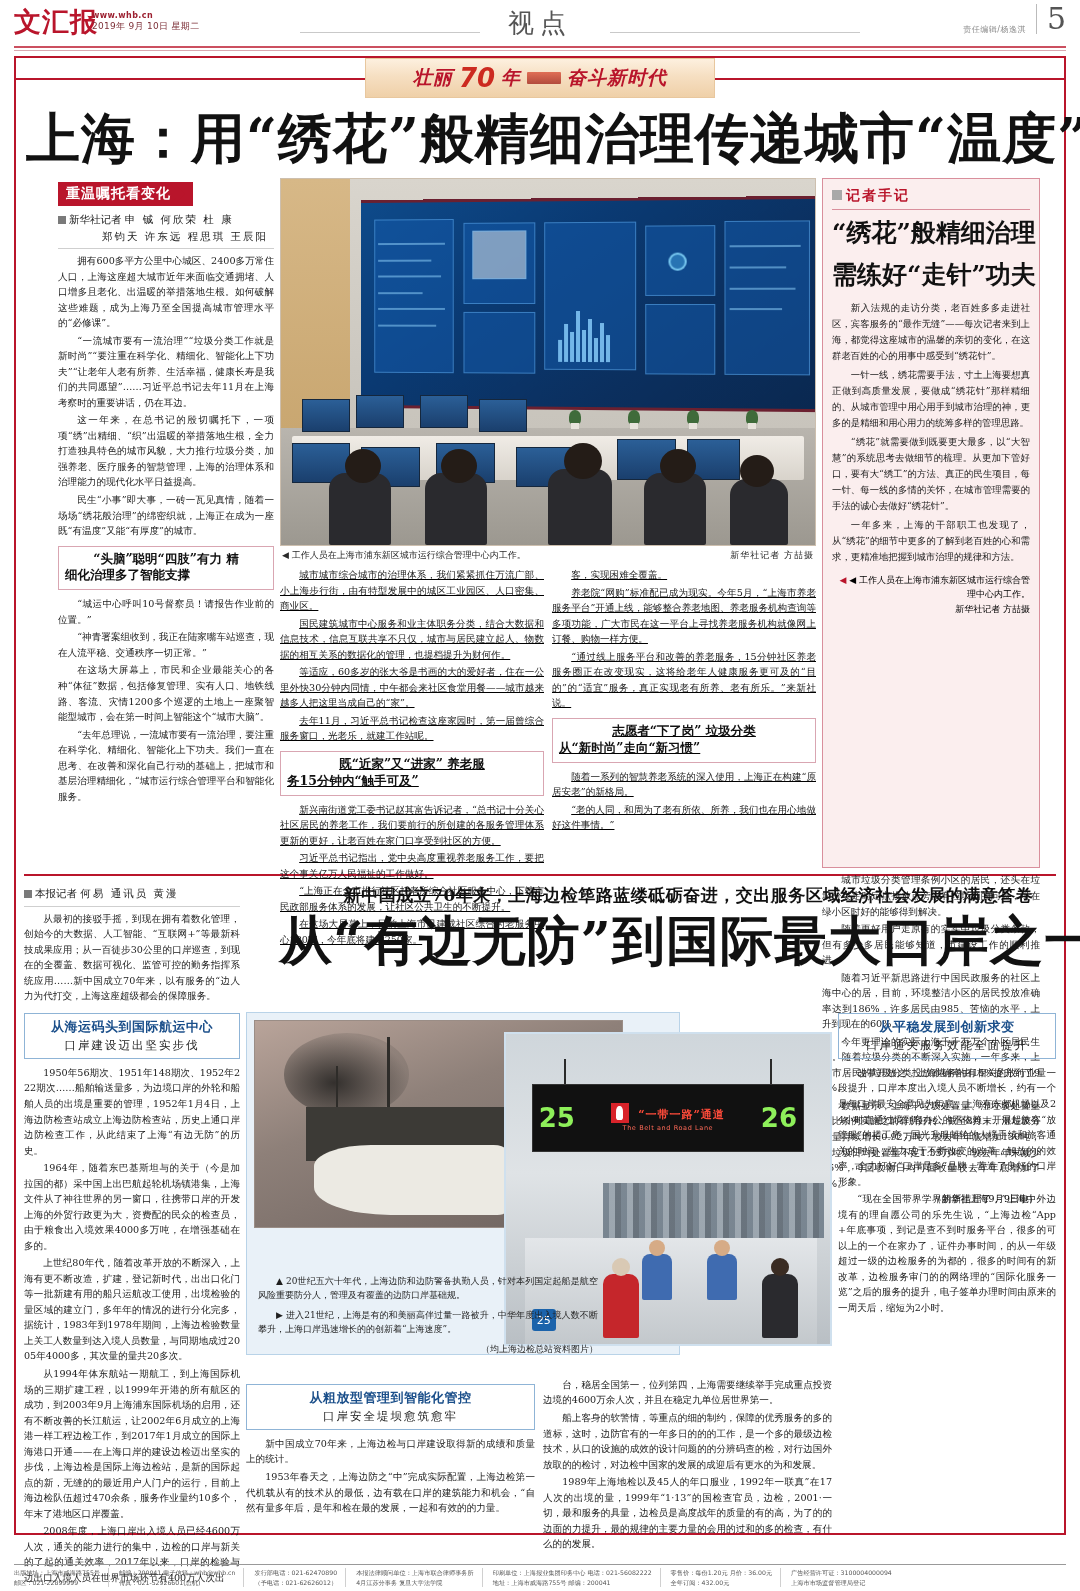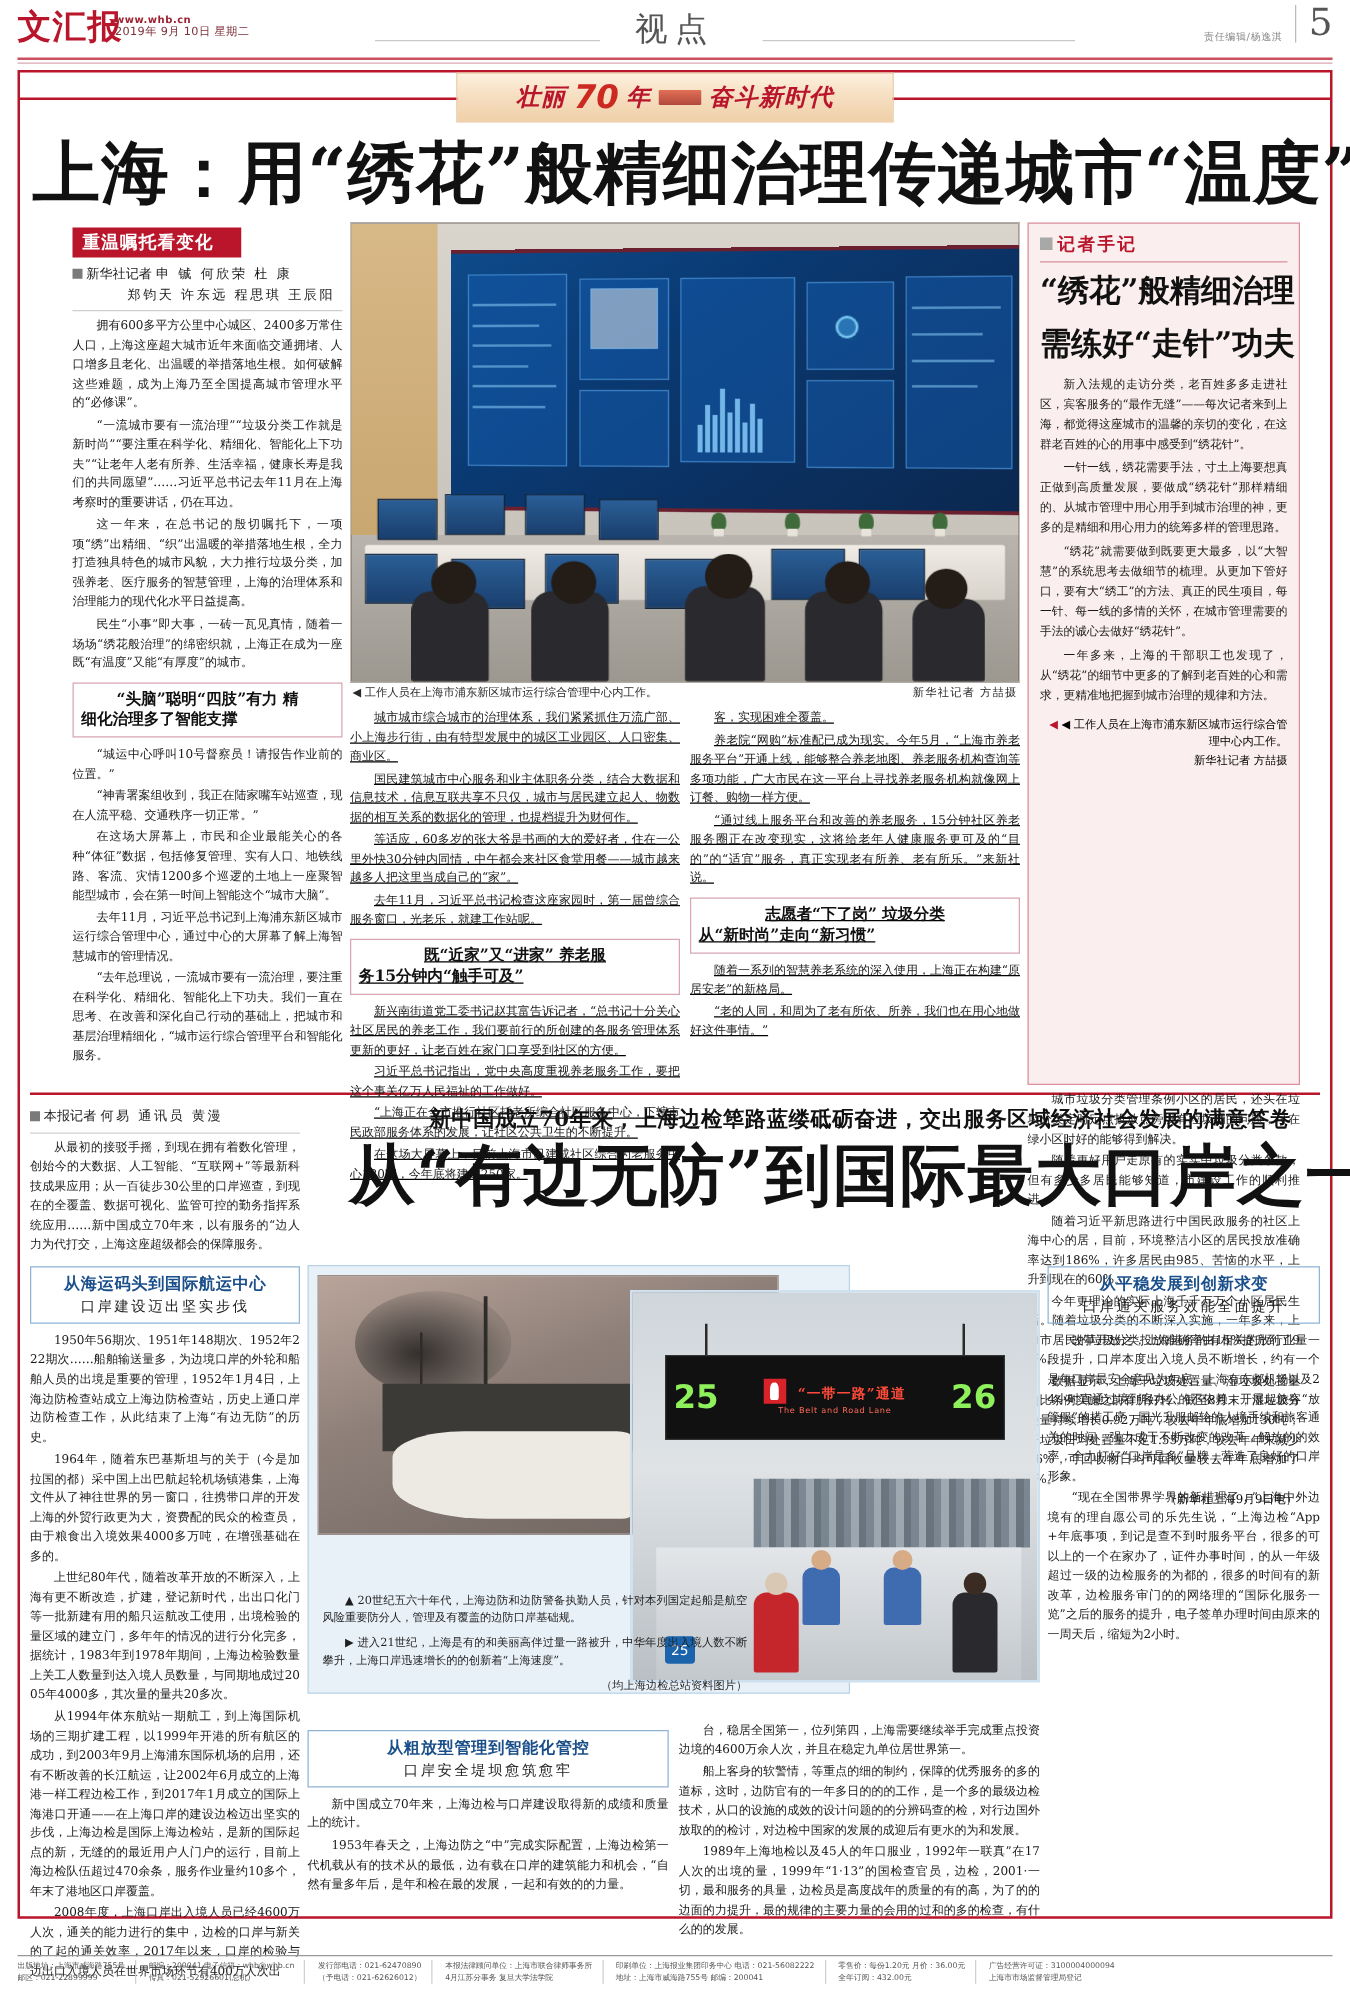--- a/index.html
+++ b/index.html
@@ -310,21 +310,20 @@
         <p class="body">民生“小事”即大事，一砖一瓦见真情，随着一场场“绣花般治理”的绵密织就，上海正在成为一座既“有温度”又能“有厚度”的城市。</p>
 
         <div class="subhead">
           <div>“头脑”聪明“四肢”有力  精</div>
           <div class="l2">细化治理多了智能支撑</div>
         </div>
 
         <p class="body">“城运中心呼叫10号督察员！请报告作业前的位置。”</p>
         <p class="body">“神青署案组收到，我正在陆家嘴车站巡查，现在人流平稳、交通秩序一切正常。”</p>
         <p class="body">在这场大屏幕上，市民和企业最能关心的各种“体征”数据，包括修复管理、实有人口、地铁线路、客流、灾情1200多个巡逻的土地上一座聚智能型城市，会在第一时间上智能这个“城市大脑”。</p>
-        <p class="body">去年11月，习近平总书记到上海浦东新区城市运行综合管理中心，通过中心的大屏幕了解上海智慧城市的管理情况。</p>
         <p class="body">“去年总理说，一流城市要有一流治理，要注重在科学化、精细化、智能化上下功夫。我们一直在思考、在改善和深化自己行动的基础上，把城市和基层治理精细化，“城市运行综合管理平台和智能化服务。</p>
       </div>
 
       <div class="col-mid">
 
         <div class="photo-main">
           <div class="cr-wall"></div>
           <div class="cr-woodpanel"></div>
           <div class="cr-screen">
             <div class="cr-panel" style="left:3%;top:8%;width:18%;height:76%"></div>

